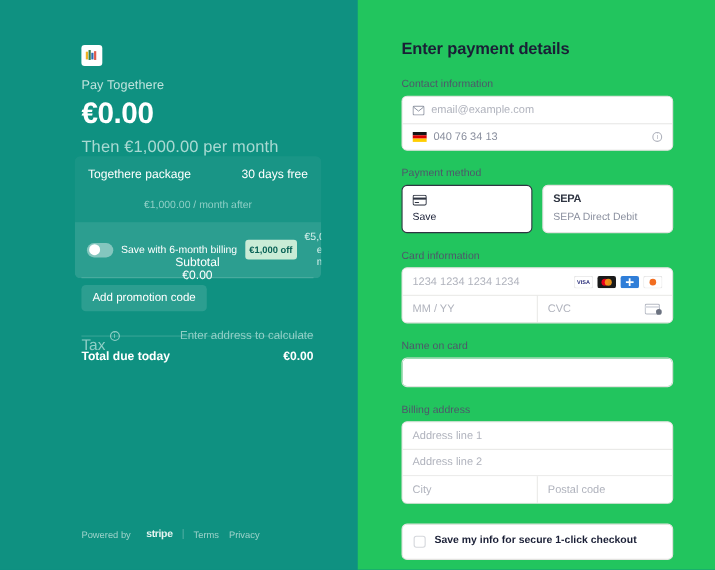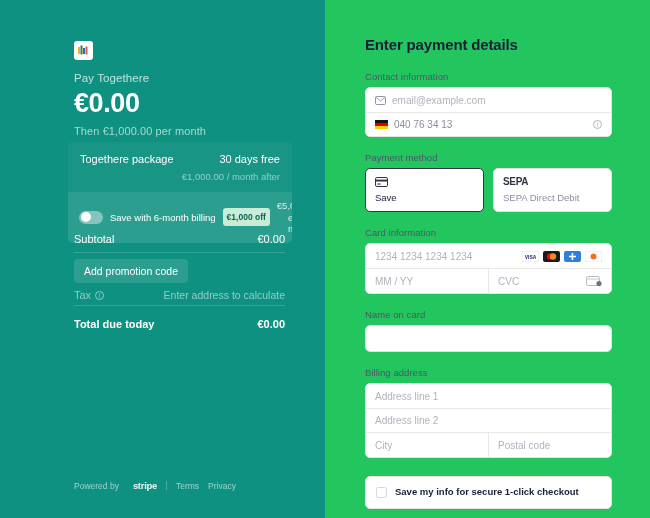--- a/index.html
+++ b/index.html
@@ -28,34 +28,34 @@
   .summary { position: absolute; left: 74px; top: 72px; width: 217px; }
   .merchant {
     font-size: 11.5px; color: #bfe3dd; letter-spacing: .1px;
     margin-bottom: 5px;
   }
   .amount {
     font-size: 27px; font-weight: 700; color: #ffffff;
     letter-spacing: -.4px; line-height: 1.08;
   }
   .then {
-    font-size: 11px; color: #a8d9d2; margin-top: 7px; letter-spacing: .1px;
+    font-size: 15px; color: #a8d9d2; margin-top: 7px; letter-spacing: .1px;
   }
 
   
   .pkg-card {
     position: absolute; left: 68px; top: 142px; width: 224px;
     border-radius: 5px; overflow: hidden;
     background: rgba(255,255,255,0.045);
   }
   .pkg-top { padding: 11px 12px 10px 12px; }
   .pkg-row1 { display: flex; justify-content: space-between; align-items: baseline; }
   .pkg-name { font-size: 11px; color: #ffffff; }
   .pkg-free { font-size: 11px; color: #ffffff; }
-  .pkg-sub { font-size: 9.5px; color: #8fcfc6; text-align: right; margin-top: 6px; }
+  .pkg-sub { font-size: 9.5px; color: #8fcfc6; text-align: center; margin-top: 16px; }
 
   .pkg-toggle-row {
     display: flex; align-items: center; gap: 7px;
     padding: 8px 11px 9px 11px;
     background: rgba(255,255,255,0.085);
   }
   .toggle {
     width: 24px; height: 13px; border-radius: 7px;
     background: rgba(255,255,255,0.42);
     position: relative; flex: 0 0 24px;
@@ -74,39 +74,39 @@
   .pkg-price .p1 { font-size: 9.5px; color: #d6f0ec; display: block; }
   .pkg-price .p2 { font-size: 9.5px; color: #d6f0ec; display: block; margin-top: 1px; }
 
   
   .line-row {
     position: absolute; left: 74px; width: 211px;
     display: flex; justify-content: space-between; align-items: center;
   }
   .line-lbl { font-size: 11px; color: #ffffff; }
   .line-val { font-size: 11px; color: #ffffff; }
-  .row-subtotal { top: 233px; }
+  .row-subtotal { top: 233px; flex-direction: column; }
   .hr {
     position: absolute; left: 74px; width: 211px; height: 1px;
     background: rgba(255,255,255,0.17);
   }
   .hr1 { top: 252px; }
   .hr2 { top: 305px; }
 
   .promo-btn {
     position: absolute; left: 74px; top: 259px;
     background: rgba(255,255,255,0.12);
     border: none; border-radius: 4px;
     color: #ffffff; font-size: 10.5px;
     font-family: inherit;
     padding: 6px 10px; cursor: pointer;
   }
   .row-tax { top: 289px; }
   .tax-left { display: flex; align-items: center; gap: 4px; }
-  .tax-lbl { font-size: 11px; color: #8fcfc6; }
+  .tax-lbl { font-size: 14px; color: #8fcfc6; margin-top: 16px; }
   .info-circle {
     width: 9px; height: 9px; border-radius: 50%;
     border: 1px solid #8fcfc6; color: #8fcfc6;
     font-size: 7px; line-height: 7px; text-align: center;
     display: inline-flex; align-items: center; justify-content: center;
   }
   .tax-val { font-size: 10.5px; color: #8fcfc6; }
   .row-total { top: 318px; }
   .row-total .line-lbl, .row-total .line-val { font-weight: 700; font-size: 11px; }
 

